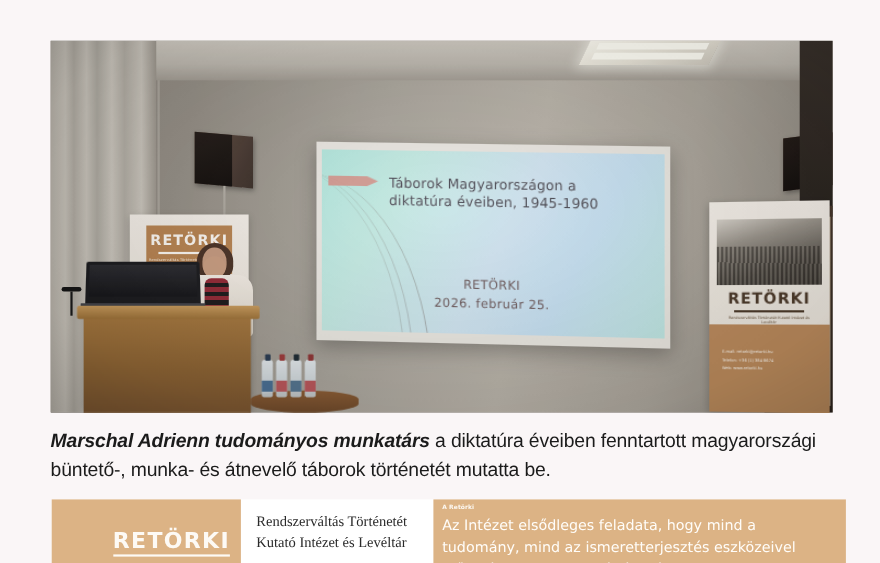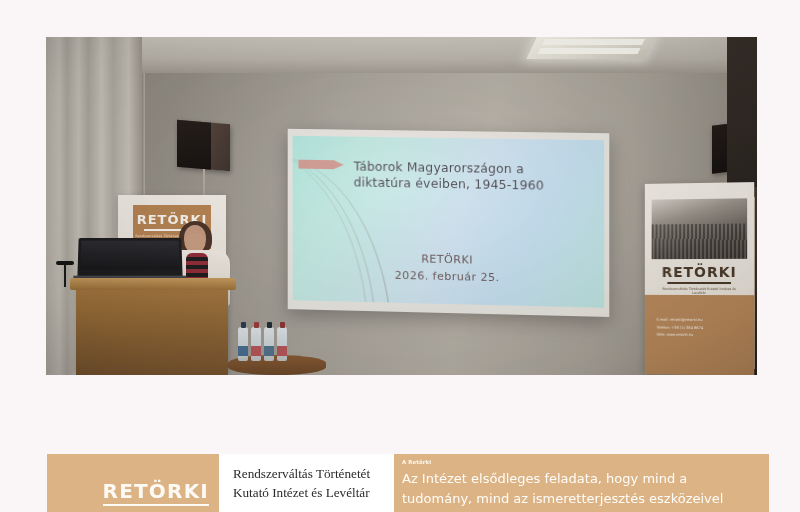--- a/index.html
+++ b/index.html
@@ -482,20 +482,21 @@
 
     <div class="table"></div>
     <div class="bottle b1"></div>
     <div class="bottle b2"></div>
     <div class="bottle b3"></div>
     <div class="bottle b4"></div>
 
     <div class="photo-grain"></div>
   </div>
 
+  <p class="caption"><span class="lead">Marschal Adrienn tudományos munkatárs</span><span> a diktatúra éveiben fenntartott magyarországi büntető-, munka- és átnevelő táborok történetét mutatta be.</span></p>
 
 </div>
 
 <div class="footer">
   <div class="footer-logo">
     <div class="fl-inner">
       <div class="fl-text">RETÖRKI</div>
       <div class="fl-bar"></div>
     </div>
   </div>

